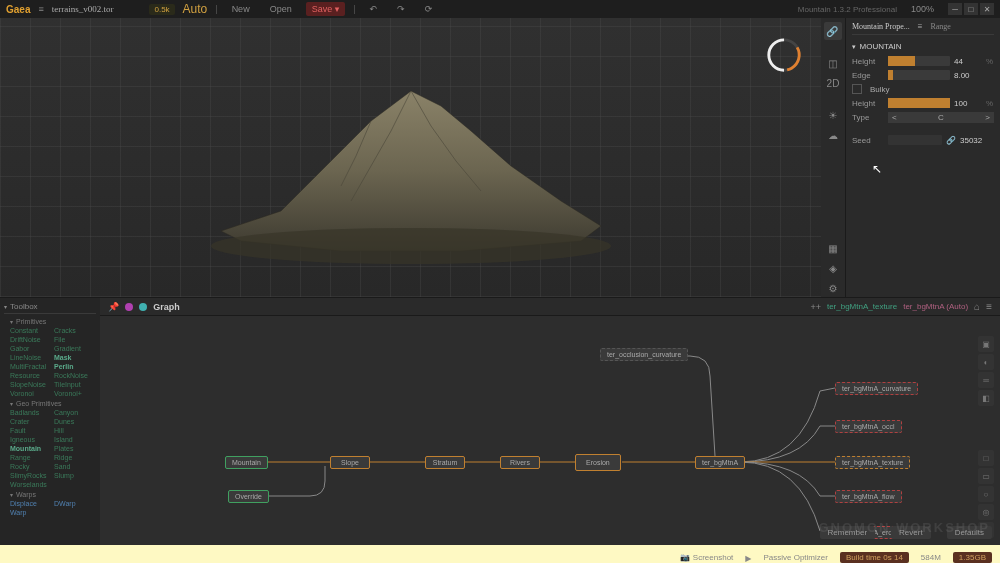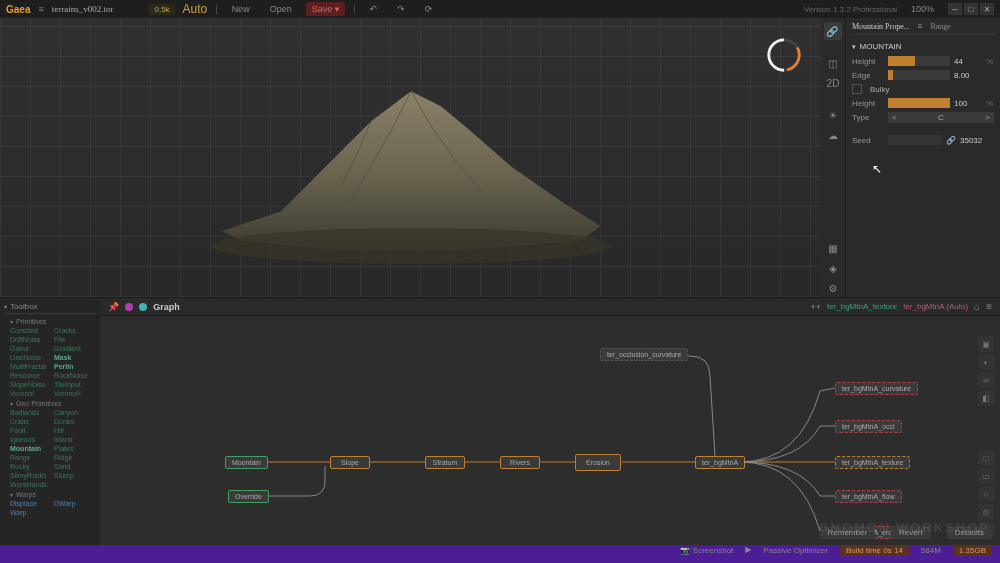--- a/index.html
+++ b/index.html
@@ -85,21 +85,21 @@
 .node.dashed { border-style: dashed; }
 .wire { position: absolute; pointer-events: none; }
 
 .graph-sidebar { position: absolute; right: 4px; top: 20px; width: 18px; display: flex; flex-direction: column; gap: 2px; }
 .gs-btn { width: 16px; height: 16px; background: #333; border-radius: 2px; cursor: pointer; display: flex; align-items: center; justify-content: center; font-size: 8px; color: #777; }
 
 .graph-footer { position: absolute; right: 8px; bottom: 6px; display: flex; gap: 16px; }
 .gf-btn { background: #3a3a3a; color: #999; padding: 2px 8px; font-size: 8px; border-radius: 2px; cursor: pointer; }
 
 
-.statusbar { height: 18px; background: #4c1d95; display: flex; align-items: flex-start; padding: 0 8px; gap: 8px; font-size: 8px; color: #888; }
+.statusbar { height: 18px; background: #fef9c3; display: flex; align-items: flex-end; padding: 0 8px; gap: 8px; font-size: 8px; color: #888; }
 .statusbar .spacer { flex: 1; }
 .status-item { padding: 1px 4px; }
 .status-badge { background: #5a3020; color: #d0a060; padding: 1px 6px; border-radius: 2px; }
 .watermark { position: absolute; right: 10px; bottom: 28px; color: rgba(200,200,200,0.12); font-size: 13px; letter-spacing: 2px; font-weight: bold; }
 </style>
 </head>
 <body>
 
 <div class="topbar">
   <span class="logo">Gaea</span>
@@ -110,21 +110,21 @@
   <span class="auto-badge">Auto</span>
   <span style="color:#555">|</span>
   <span class="top-btn">New</span>
   <span class="top-btn">Open</span>
   <span class="top-btn danger">Save ▾</span>
   <span style="color:#555">|</span>
   <span class="top-btn">↶</span>
   <span class="top-btn">↷</span>
   <span class="top-btn">⟳</span>
   <span class="top-spacer"></span>
-  <span class="version">Version 1.3.2 Professional</span>
+  <span class="version">Mountain 1.3.2 Professional</span>
   <span class="top-btn">100%</span>
   <div class="winbtns">
     <div class="winbtn">─</div>
     <div class="winbtn">□</div>
     <div class="winbtn">✕</div>
   </div>
 </div>
 
 <div class="main">
   <div class="viewport">

